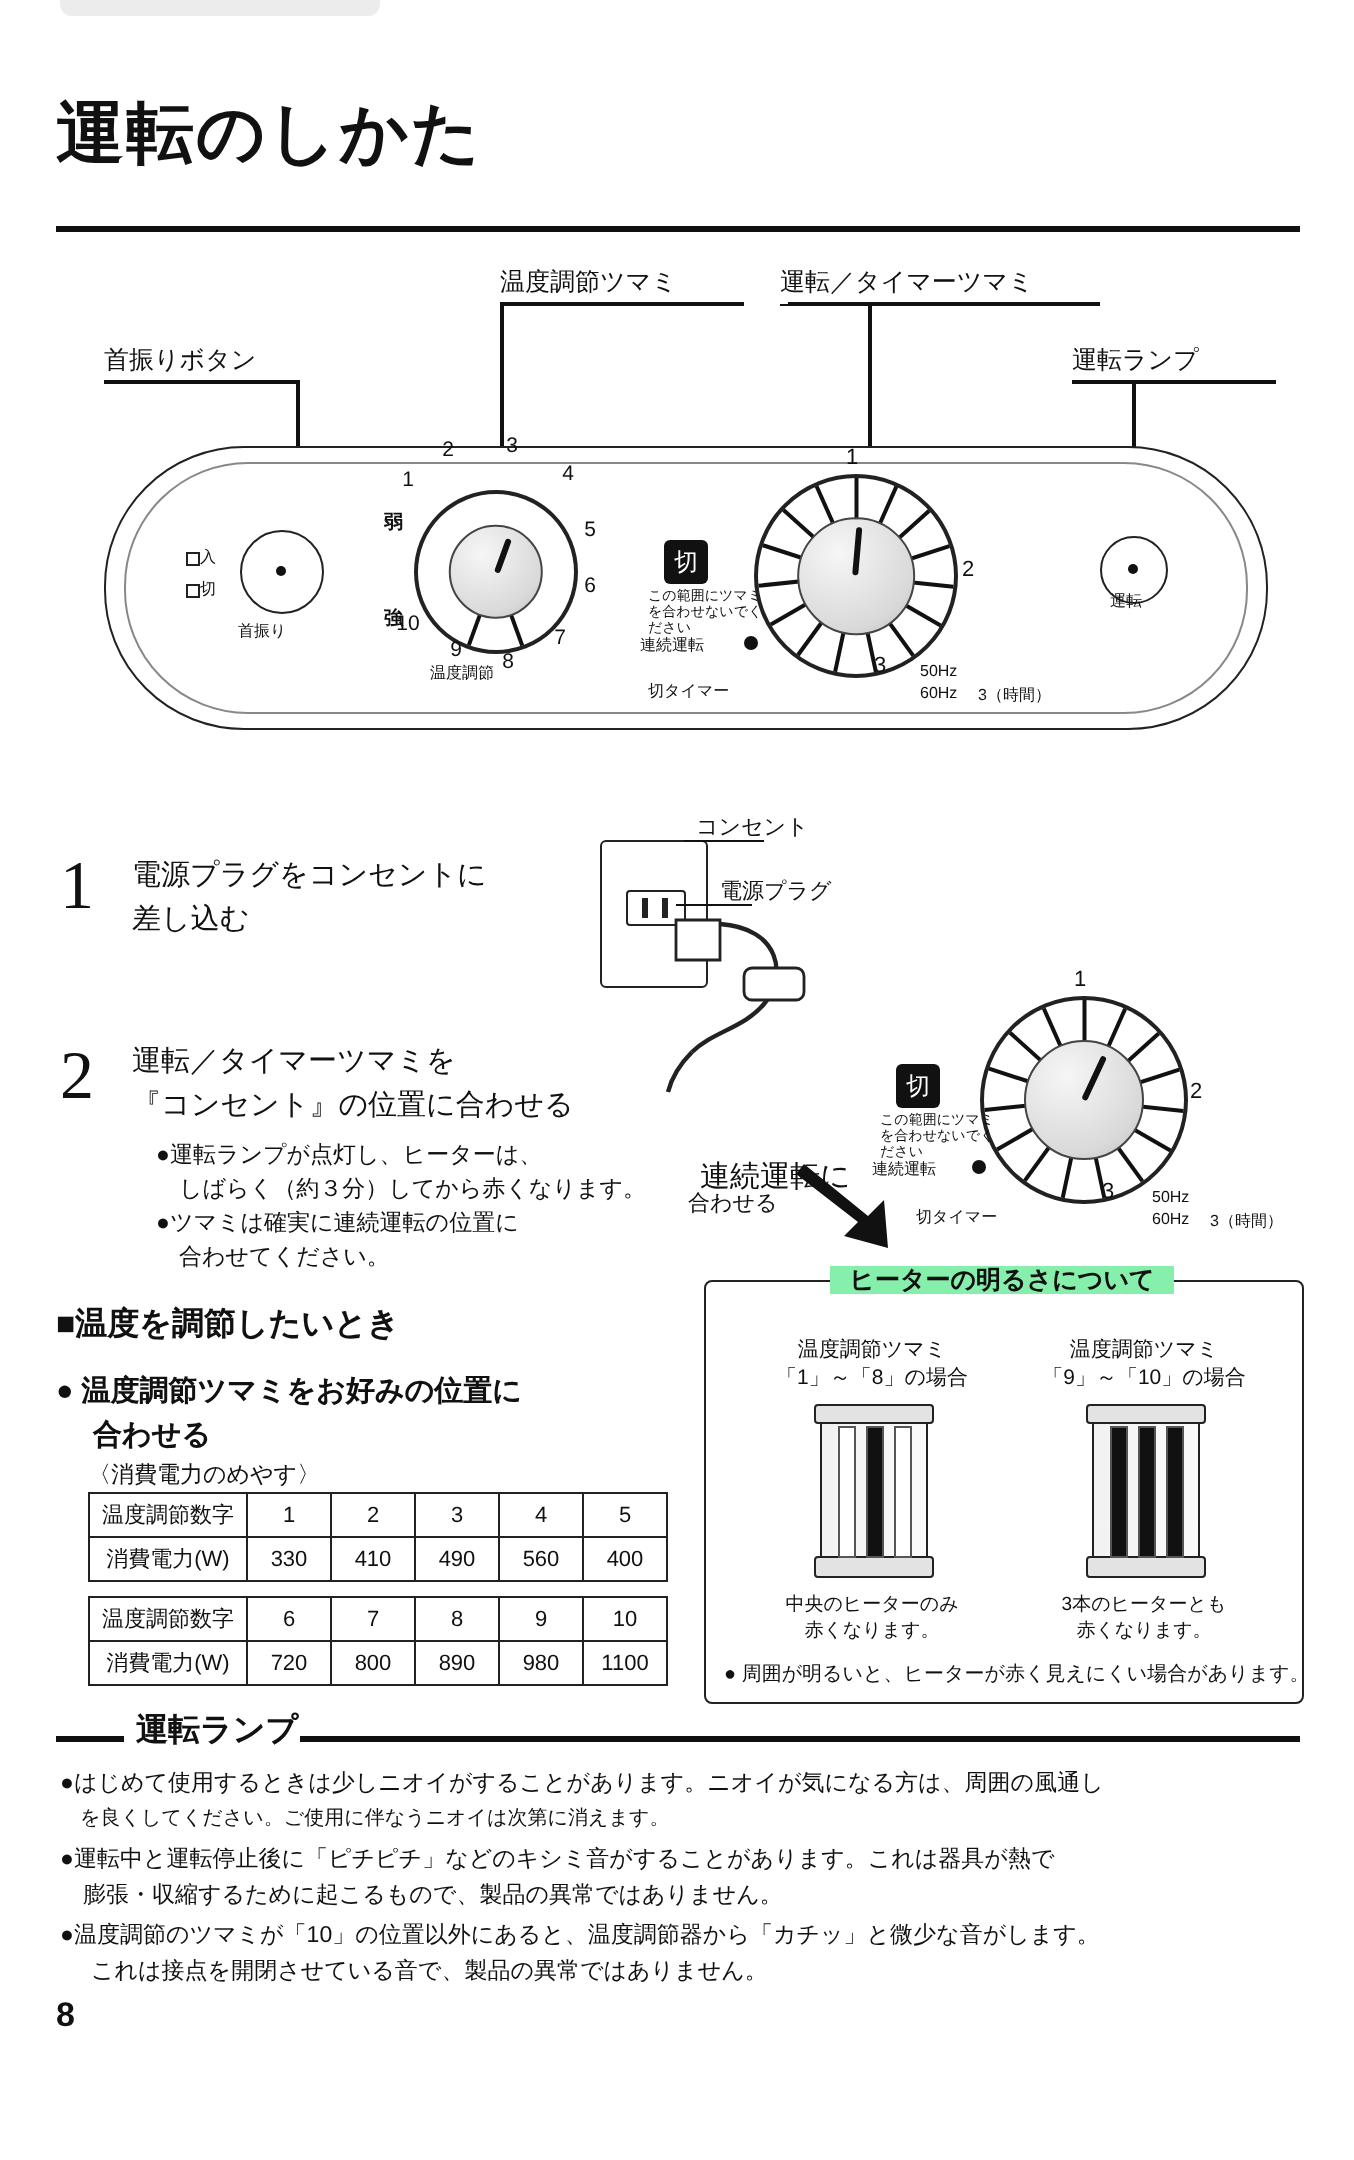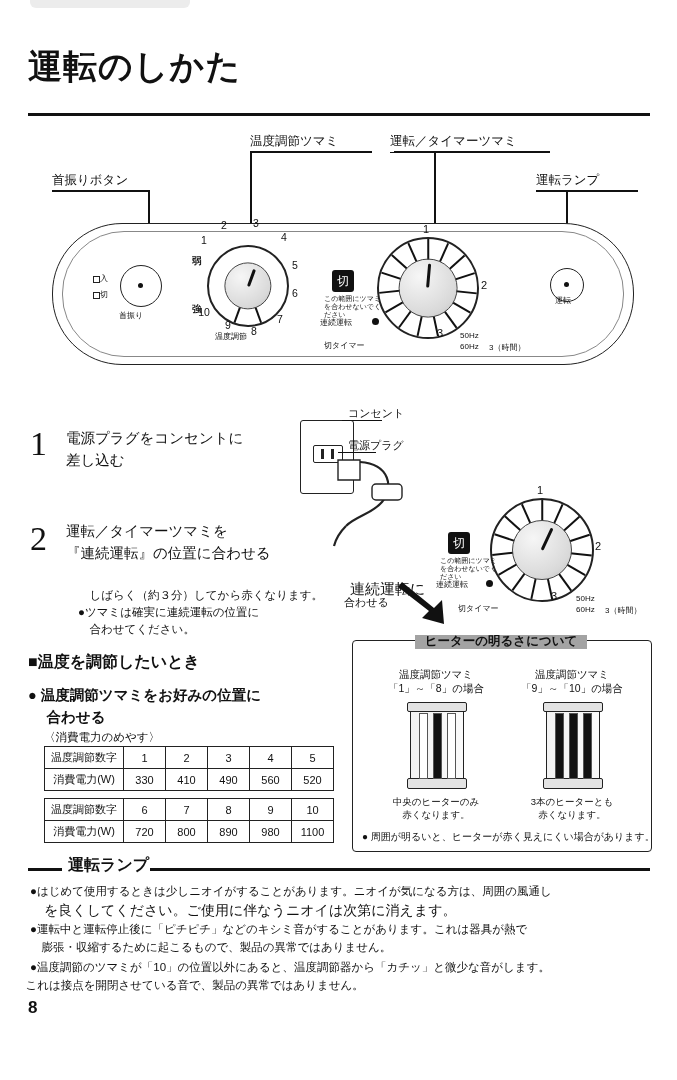--- a/index.html
+++ b/index.html
@@ -76,21 +76,21 @@
   .h-dot{position:absolute;font-size:14.5px;font-weight:bold;}
 
   table.watt{position:absolute;border-collapse:collapse;font-size:11px;}
   table.watt td{border:1px solid #222;text-align:center;padding:3px 0;}
   table.watt td.head{width:78px;}
   table.watt td.v{width:41px;}
 
   
   .bbox{position:absolute;left:352px;top:640px;width:298px;height:210px;border:1.6px solid #222;border-radius:4px;background:#fff;}
   .bbox-title{position:absolute;left:352px;top:631px;width:298px;text-align:center;}
-  .bbox-title span{background:#a3a3a3;padding:0 10px;font-size:12.5px;font-weight:bold;font-family:Liberation Mono, monospace;}
+  .bbox-title span{background:#86efac;padding:0 10px;font-size:12.5px;font-weight:bold;}
 
   .heater{position:absolute;width:52px;height:72px;border:1.4px solid #222;background:linear-gradient(to right,#f2f2f2,#fafafa);}
   .heater .cap{position:absolute;left:-4px;top:-7px;width:58px;height:8px;border:1.4px solid #222;background:#e3e3e3;border-radius:2px;}
   .heater .base{position:absolute;left:-4px;bottom:-8px;width:58px;height:9px;border:1.4px solid #222;background:#e3e3e3;border-radius:2px;}
   .tube{position:absolute;top:4px;width:7px;height:64px;background:#ffffff;border:1px solid #555;}
   .tube.lit{background:#111;}
 
   
   .notice-rule{position:absolute;left:28px;top:868px;width:34px;height:3px;background:#111;}
   .notice-title{position:absolute;left:68px;top:855px;font-size:16px;font-weight:bold;}
@@ -222,27 +222,28 @@
     </div>
     <svg width="130" height="105" style="position:absolute;left:20px;top:34px;">
       <path d="M18,6 L40,6 L40,26 L18,26 Z" fill="#fff" stroke="#222" stroke-width="1.4"></path>
       <path d="M40,8 C70,10 74,34 62,48 C52,60 36,62 26,72" fill="none" stroke="#222" stroke-width="2.2"></path>
       <rect x="52" y="30" width="30" height="16" rx="4" fill="#fff" stroke="#222" stroke-width="1.4"></rect>
       <path d="M26,72 C20,78 16,84 14,92" fill="none" stroke="#222" stroke-width="2.2"></path>
     </svg>
     <div class="leader" style="left:42px;top:0px;width:40px;height:1.3px;"></div>
     <div class="lbl" style="left:48px;top:-14px;font-size:11px;">コンセント</div>
     <div class="leader" style="left:38px;top:32px;width:38px;height:1.3px;"></div>
-    <div class="lbl" style="left:48px;top:18px;font-size:11px;">電源プラグ</div>
+    <div class="lbl" style="left:60px;top:18px;font-size:11px;">電源プラグ</div>
   </div>
 
   <div class="stepnum" style="left:30px;top:520px;">2</div>
   <div class="steptext" style="left:66px;top:521px;">運転／タイマーツマミを</div>
-  <div class="steptext" style="left:66px;top:543px;">『連続運転』の位置に合わせる</div>
-
+  <div class="steptext" style="left:66px;top:543px;">『コンセント』の位置に合わせる</div>
+
+  <div class="bullet" style="left:78px;top:570px;">●運転ランプが点灯し、ヒーターは、</div>
   <div class="bullet" style="left:78px;top:587px;">　しばらく（約３分）してから赤くなります。</div>
   <div class="bullet" style="left:78px;top:604px;">●ツマミは確実に連続運転の位置に</div>
   <div class="bullet" style="left:78px;top:621px;">　合わせてください。</div>
 
   <div style="position:absolute;left:430px;top:486px;width:220px;height:140px;">
     <div class="knob" style="left:60px;top:12px;width:100px;height:100px;">
       <div class="tickwrap">
         <div class="tick" style="transform:translate(-50%,-100%) rotate(0deg);"></div>
         <div class="tick" style="transform:translate(-50%,-100%) rotate(24deg);"></div>
         <div class="tick" style="transform:translate(-50%,-100%) rotate(48deg);"></div>
@@ -298,21 +299,21 @@
       <td class="v">3</td>
       <td class="v">4</td>
       <td class="v">5</td>
     </tr>
     <tr>
       <td class="head">消費電力(W)</td>
       <td class="v">330</td>
       <td class="v">410</td>
       <td class="v">490</td>
       <td class="v">560</td>
-      <td class="v">520</td>
+      <td class="v">400</td>
     </tr>
   </tbody>
     </table>
 
   <table class="watt" style="left:44px;top:798px;">
     <tbody>
         <tr>
       <td class="head">温度調節数字</td>
       <td class="v">6</td>
       <td class="v">7</td>
@@ -361,21 +362,21 @@
   <div style="position:absolute;left:508px;top:796px;width:128px;text-align:center;font-size:9.5px;">3本のヒーターとも</div>
   <div style="position:absolute;left:508px;top:809px;width:128px;text-align:center;font-size:9.5px;">赤くなります。</div>
 
   <div style="position:absolute;left:362px;top:830px;font-size:10px;">● 周囲が明るいと、ヒーターが赤く見えにくい場合があります。</div>
 
   <div class="notice-rule"></div>
   <div class="notice-title">運転ランプ</div>
   <div class="notice-rule2"></div>
 
   <div style="position:absolute;left:30px;top:884px;font-size:11.5px;">●はじめて使用するときは少しニオイがすることがあります。ニオイが気になる方は、周囲の風通し</div>
-  <div style="position:absolute;left:30px;top:902px;font-size:14px;">　を良くしてください。ご使用に伴なうニオイは次第に消えます。</div>
+  <div style="position:absolute;left:30px;top:902px;font-size:10px;">　を良くしてください。ご使用に伴なうニオイは次第に消えます。</div>
   <div style="position:absolute;left:30px;top:922px;font-size:11.5px;">●運転中と運転停止後に「ピチピチ」などのキシミ音がすることがあります。これは器具が熱で</div>
   <div style="position:absolute;left:30px;top:940px;font-size:11.5px;">　膨張・収縮するために起こるもので、製品の異常ではありません。</div>
   <div style="position:absolute;left:30px;top:960px;font-size:11.5px;">●温度調節のツマミが「10」の位置以外にあると、温度調節器から「カチッ」と微少な音がします。</div>
-  <div style="position:absolute;left:14px;top:978px;font-size:11.5px;">　これは接点を開閉させている音で、製品の異常ではありません。</div>
+  <div style="position:absolute;left:34px;top:978px;font-size:11.5px;">　これは接点を開閉させている音で、製品の異常ではありません。</div>
 
   <div class="pagenum" style="top:998px;">8</div>
 
 </div>
 
 </body></html>

